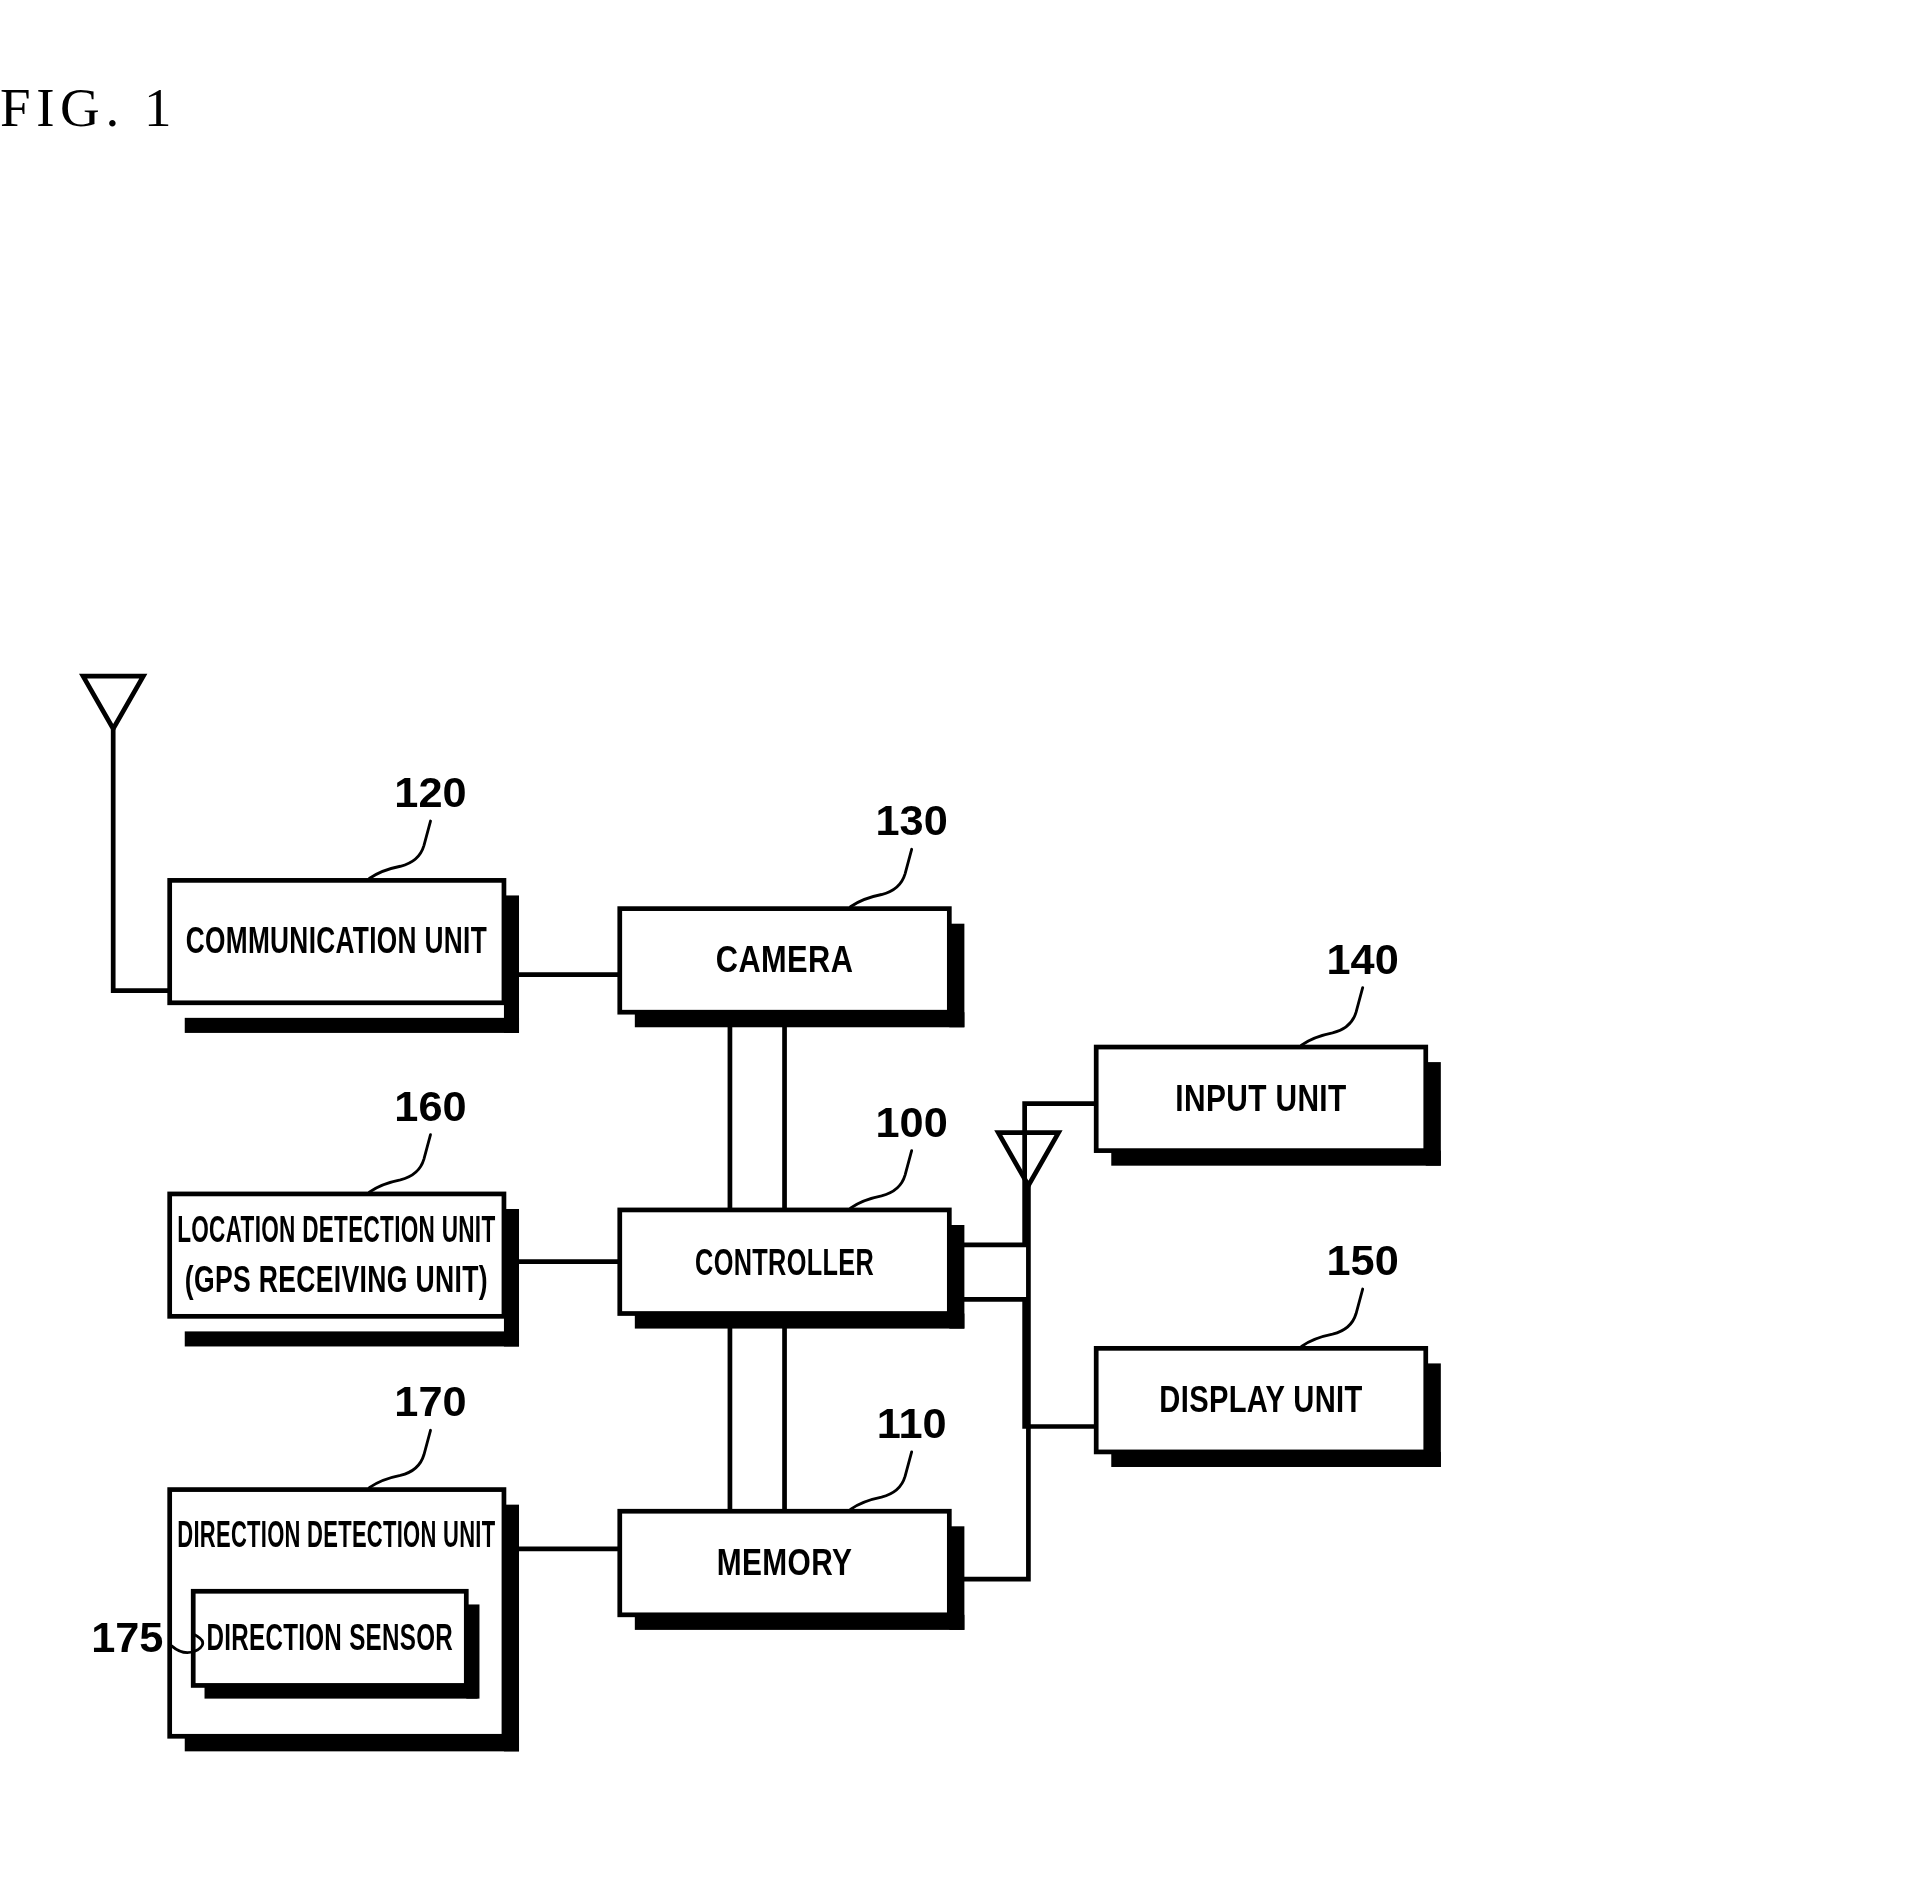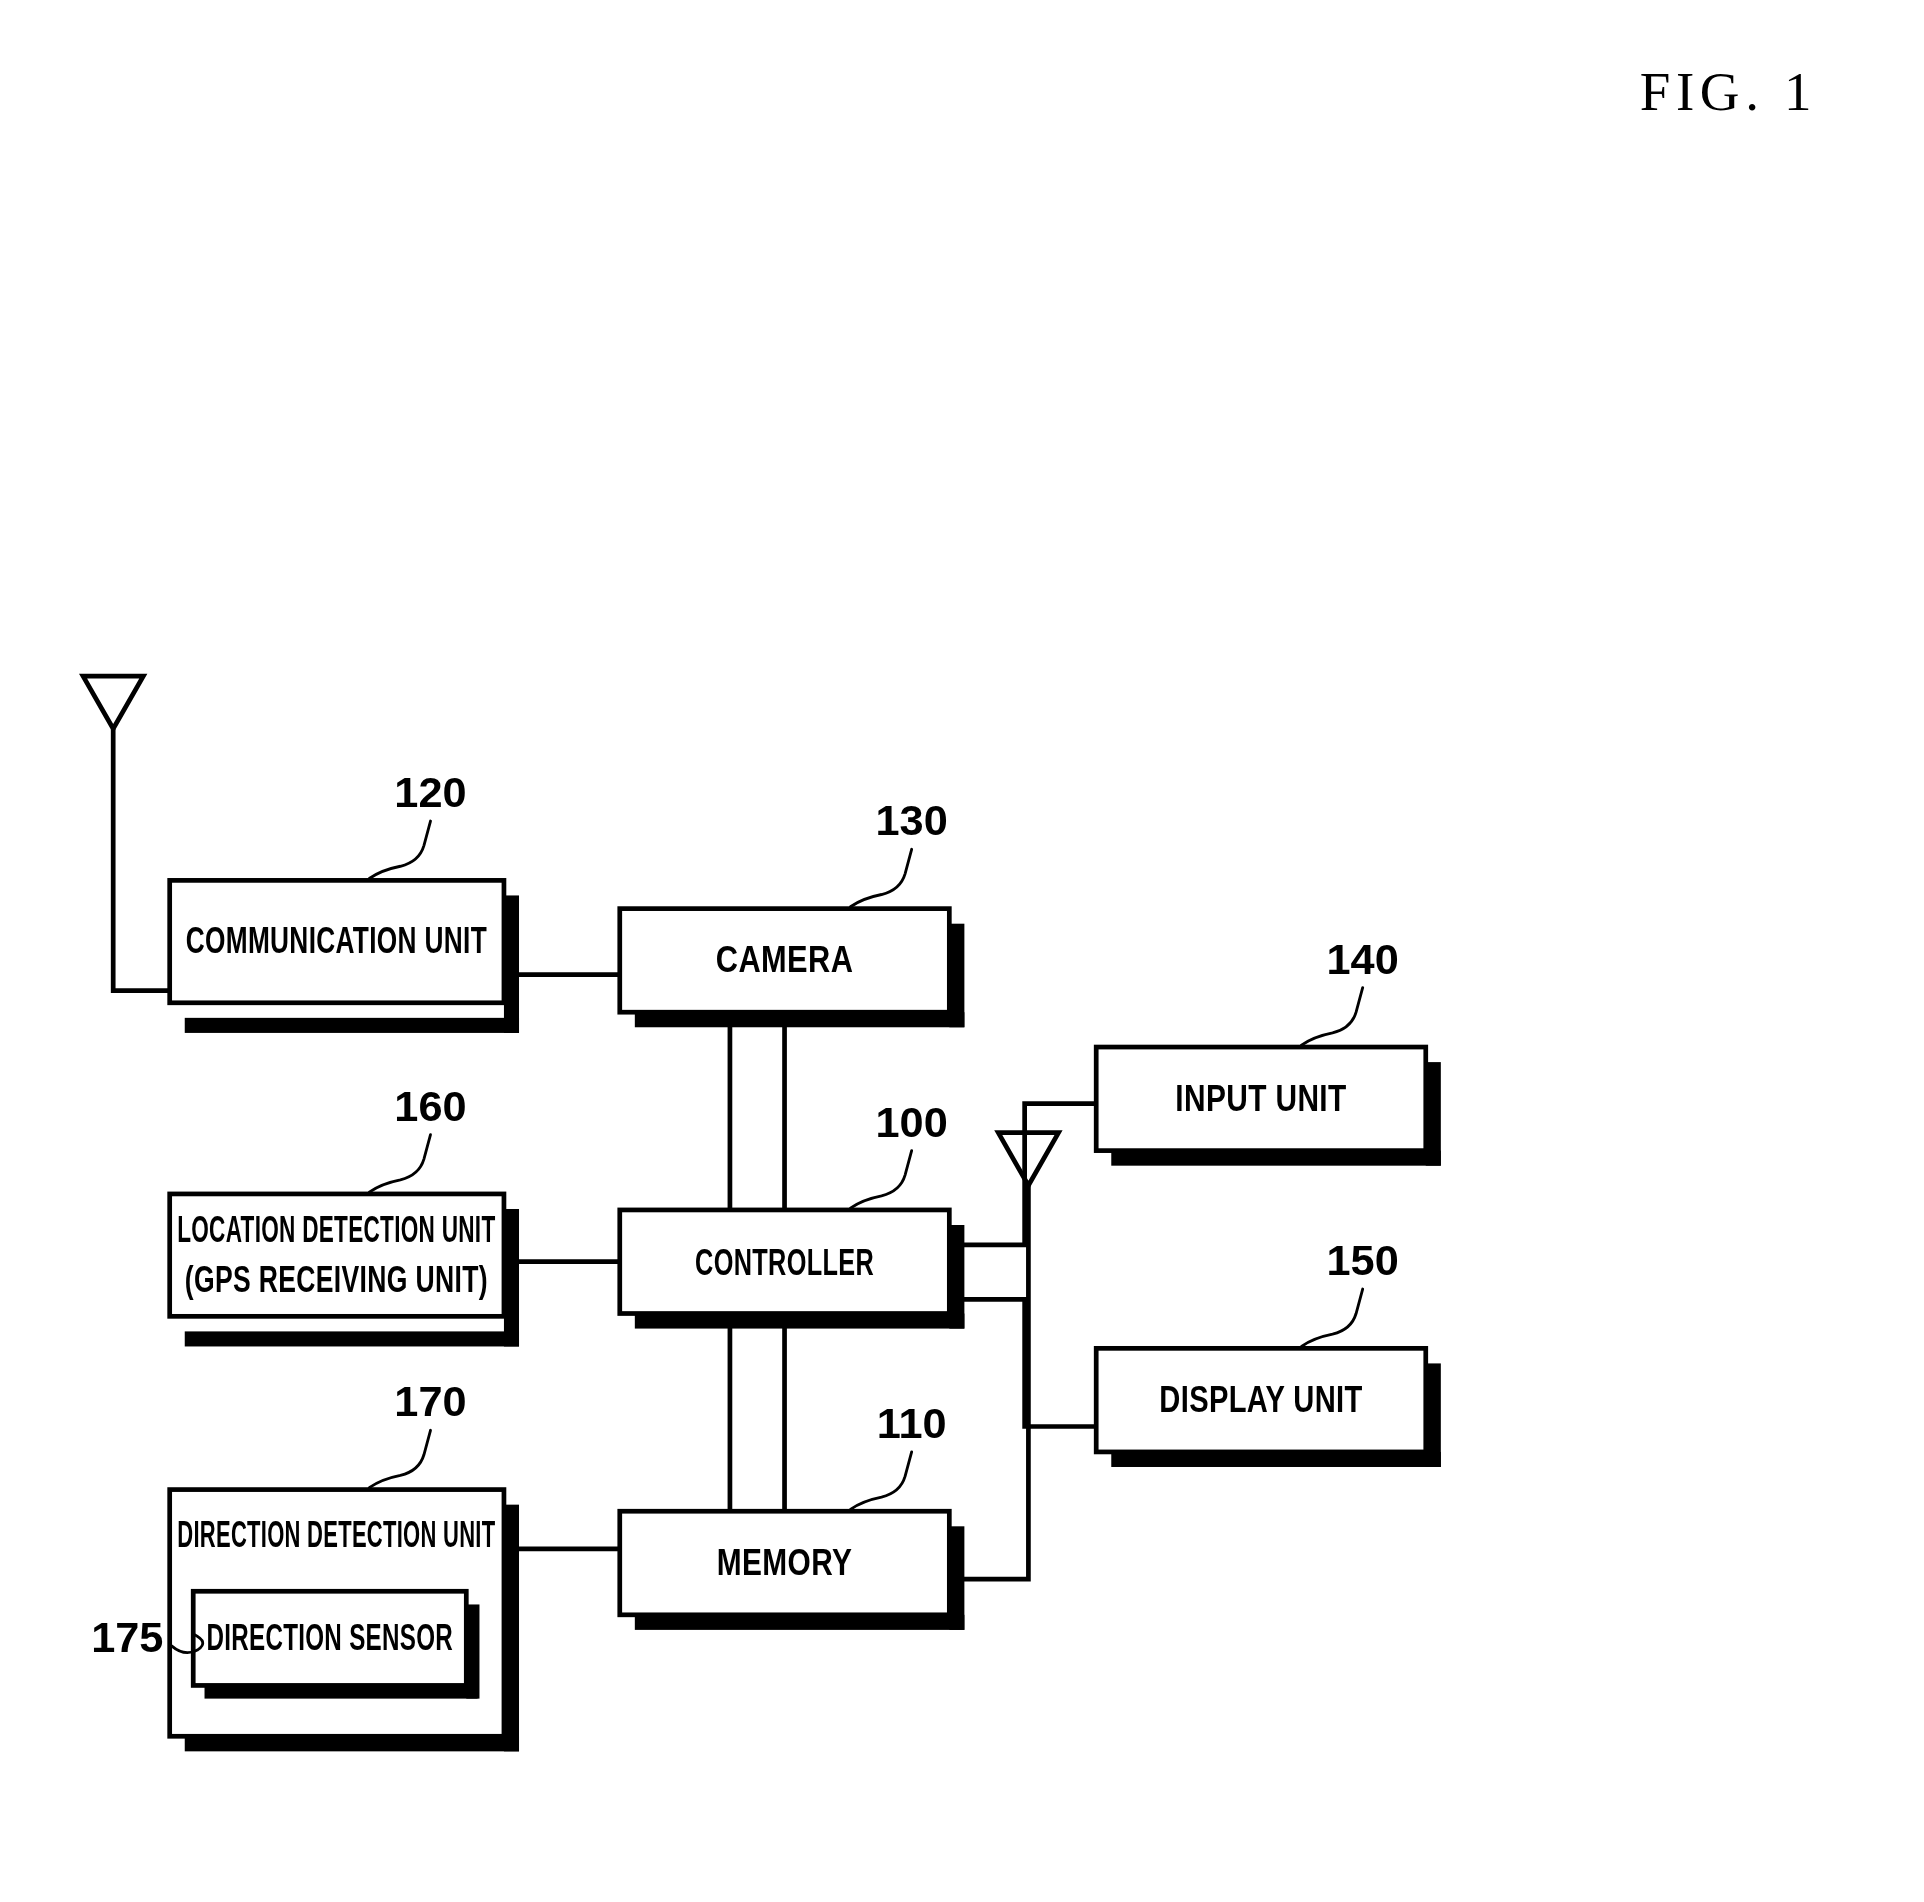--- a/index.html
+++ b/index.html
@@ -16,23 +16,23 @@
   }
   #figure-root {
     position: relative;
     width: 1925px;
     height: 1902px;
     background: #ffffff;
   }
   #fig-title {
     position: absolute;
     left: 0;
-    top: 60px;
+    top: 76px;
     width: 1817px;
-    text-align: right;
+    text-align: left;
     font-family: "Liberation Serif", serif;
     font-size: 55px;
     letter-spacing: 5.6px;
     color: #000000;
     user-select: none;
   }
   #diagram {
     position: absolute;
     left: 0;
     top: 0;

